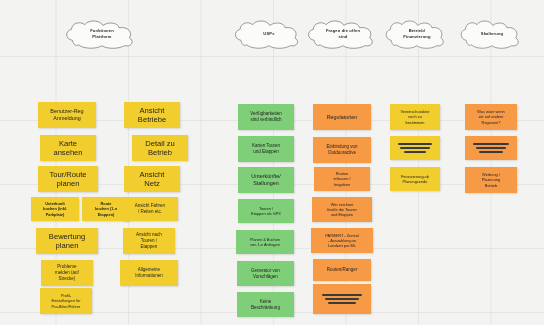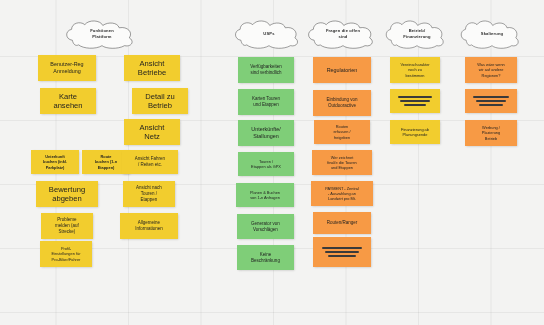--- a/index.html
+++ b/index.html
@@ -60,20 +60,21 @@
     box-sizing: border-box;
     display: flex;
     align-items: center;
     justify-content: center;
     text-align: center;
     padding: 2px 3px;
     color: #1f1f1f;
     white-space: pre-line;
     box-shadow: 1.2px 1.4px 2.2px rgba(0,0,0,0.22);
     overflow: hidden;
+    margin-top: 47px;
   }
   .note .txt { display: block; width: 100%; }
 
   .yellow { background: #f2cd2e; }
   .green  { background: #7fce78; }
   .orange { background: #f79a45; }
 
   .s-lg   { font-size: 7.6px;  line-height: 1.22; }
   .s-md   { font-size: 5.4px;  line-height: 1.28; }
   .s-sm   { font-size: 4.5px;  line-height: 1.3; }
@@ -136,33 +137,37 @@
   </div>
 
   <div class="note yellow s-md" style="left:38px; top:55px; width:58px; height:26px;">
     <span class="txt">Benutzer-Reg
 Anmeldung</span>
   </div>
   <div class="note yellow s-lg" style="left:40px; top:88px; width:56px; height:26px;">
     <span class="txt">Karte
 ansehen</span>
   </div>
+  <div class="note yellow s-lg" style="left:38px; top:119px; width:60px; height:26px;">
+    <span class="txt">Tour/Route
+planen</span>
+  </div>
   <div class="note yellow s-xs bold" style="left:31px; top:150px; width:48px; height:24px;">
     <span class="txt">Unterkunft
 buchen (inkl.
 Parkplatz)</span>
   </div>
   <div class="note yellow s-xs bold" style="left:82px; top:150px; width:48px; height:24px;">
     <span class="txt">Route
 buchen (1-n
 Etappen)</span>
   </div>
   <div class="note yellow s-lg" style="left:36px; top:181px; width:62px; height:26px;">
     <span class="txt">Bewertung
-abgeben</span>
+planen</span>
   </div>
   <div class="note yellow s-sm" style="left:41px; top:213px; width:52px; height:26px;">
     <span class="txt">Probleme
 melden (auf
 Strecke)</span>
   </div>
   <div class="note yellow s-xs" style="left:40px; top:241px; width:52px; height:26px;">
     <span class="txt">Profil-
 Einstellungen für
 Pro-Biker/Fahrer</span>

